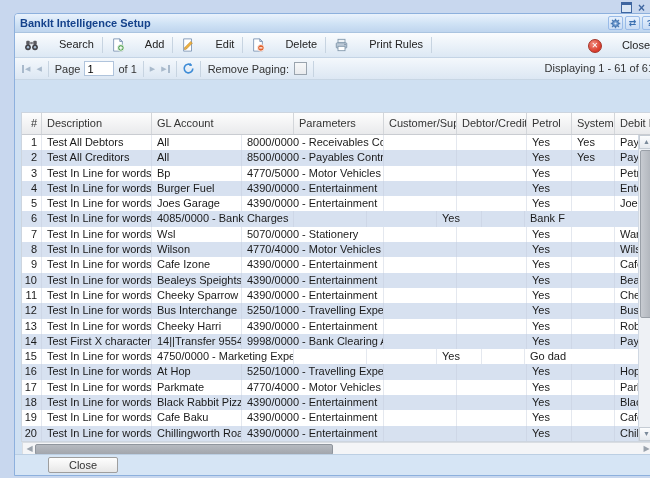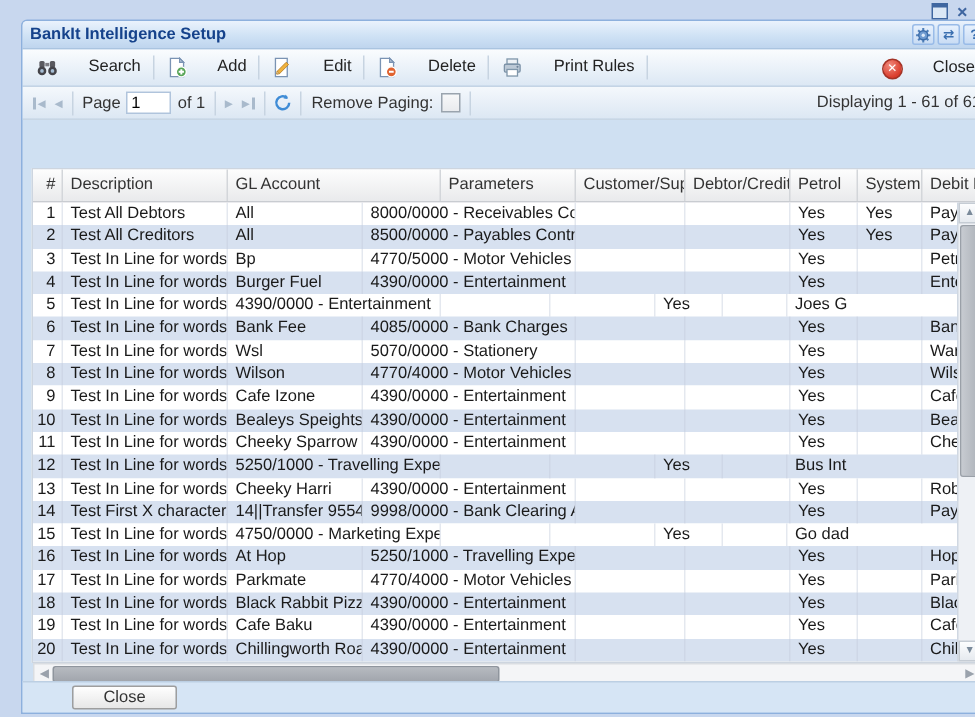--- a/index.html
+++ b/index.html
@@ -303,31 +303,31 @@
           <div class="gcell c3">4390/0000 - Entertainment</div>
           <div class="gcell c4"></div>
           <div class="gcell c5"></div>
           <div class="gcell c6">Yes</div>
           <div class="gcell c7"></div>
           <div class="gcell c8">Enterta</div>
         </div>
         <div class="grow">
           <div class="gcell c0">5</div>
           <div class="gcell c1">Test In Line for words or ...</div>
+          <div class="gcell c2">Joes Garage</div>
           <div class="gcell c3">4390/0000 - Entertainment</div>
           <div class="gcell c4"></div>
           <div class="gcell c5"></div>
           <div class="gcell c6">Yes</div>
           <div class="gcell c7"></div>
           <div class="gcell c8">Joes G</div>
         </div>
         <div class="grow stripe">
           <div class="gcell c0">6</div>
           <div class="gcell c1">Test In Line for words or ...</div>
-          <div class="gcell c2">Bank Fee</div>
           <div class="gcell c3">4085/0000 - Bank Charges</div>
           <div class="gcell c4"></div>
           <div class="gcell c5"></div>
           <div class="gcell c6">Yes</div>
           <div class="gcell c7"></div>
           <div class="gcell c8">Bank F</div>
         </div>
         <div class="grow">
           <div class="gcell c0">7</div>
           <div class="gcell c1">Test In Line for words or ...</div>
@@ -379,20 +379,21 @@
           <div class="gcell c3">4390/0000 - Entertainment</div>
           <div class="gcell c4"></div>
           <div class="gcell c5"></div>
           <div class="gcell c6">Yes</div>
           <div class="gcell c7"></div>
           <div class="gcell c8">Cheeky</div>
         </div>
         <div class="grow stripe">
           <div class="gcell c0">12</div>
           <div class="gcell c1">Test In Line for words or ...</div>
+          <div class="gcell c2">Bus Interchange</div>
           <div class="gcell c3">5250/1000 - Travelling Expense - L...</div>
           <div class="gcell c4"></div>
           <div class="gcell c5"></div>
           <div class="gcell c6">Yes</div>
           <div class="gcell c7"></div>
           <div class="gcell c8">Bus Int</div>
         </div>
         <div class="grow">
           <div class="gcell c0">13</div>
           <div class="gcell c1">Test In Line for words or ...</div>

